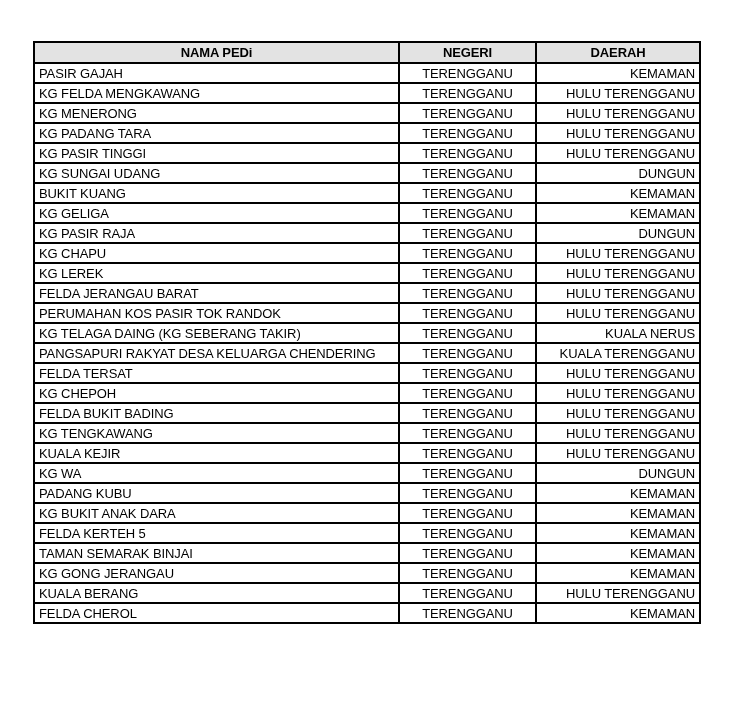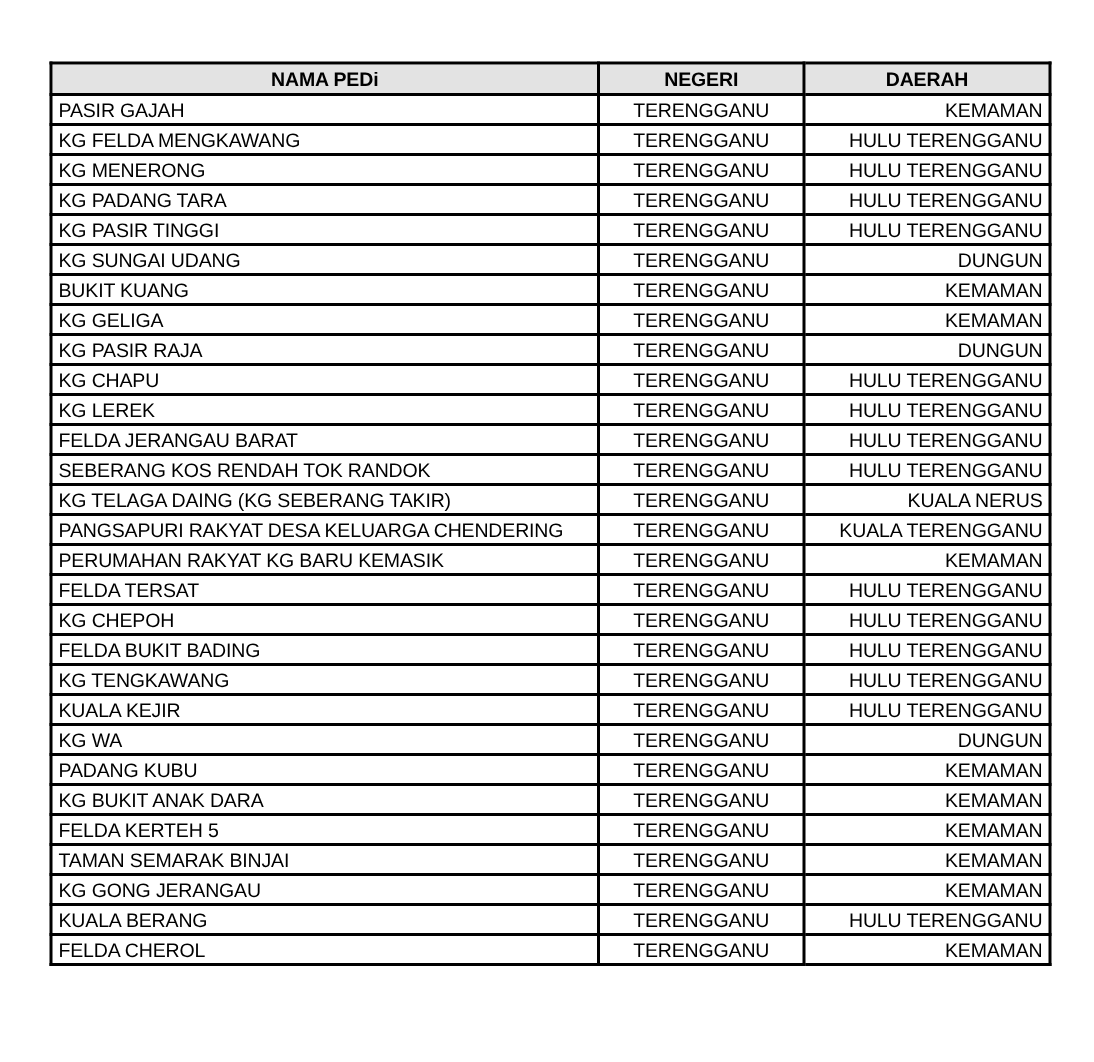--- a/index.html
+++ b/index.html
@@ -124,38 +124,33 @@
             <td class="col0">KG LEREK</td>
             <td class="col1">TERENGGANU</td>
             <td class="col2">HULU TERENGGANU</td>
           </tr>
           <tr>
             <td class="col0">FELDA JERANGAU BARAT</td>
             <td class="col1">TERENGGANU</td>
             <td class="col2">HULU TERENGGANU</td>
           </tr>
           <tr>
-            <td class="col0">SEBERANG KOS RENDAH TOK RANDOK</td>
+            <td class="col0">PERUMAHAN KOS PASIR TOK RANDOK</td>
             <td class="col1">TERENGGANU</td>
             <td class="col2">HULU TERENGGANU</td>
           </tr>
           <tr>
             <td class="col0">KG TELAGA DAING (KG SEBERANG TAKIR)</td>
             <td class="col1">TERENGGANU</td>
             <td class="col2">KUALA NERUS</td>
           </tr>
           <tr>
             <td class="col0">PANGSAPURI RAKYAT DESA KELUARGA CHENDERING</td>
             <td class="col1">TERENGGANU</td>
             <td class="col2">KUALA TERENGGANU</td>
-          </tr>
-          <tr>
-            <td class="col0">PERUMAHAN RAKYAT KG BARU KEMASIK</td>
-            <td class="col1">TERENGGANU</td>
-            <td class="col2">KEMAMAN</td>
           </tr>
           <tr>
             <td class="col0">FELDA TERSAT</td>
             <td class="col1">TERENGGANU</td>
             <td class="col2">HULU TERENGGANU</td>
           </tr>
           <tr>
             <td class="col0">KG CHEPOH</td>
             <td class="col1">TERENGGANU</td>
             <td class="col2">HULU TERENGGANU</td>

